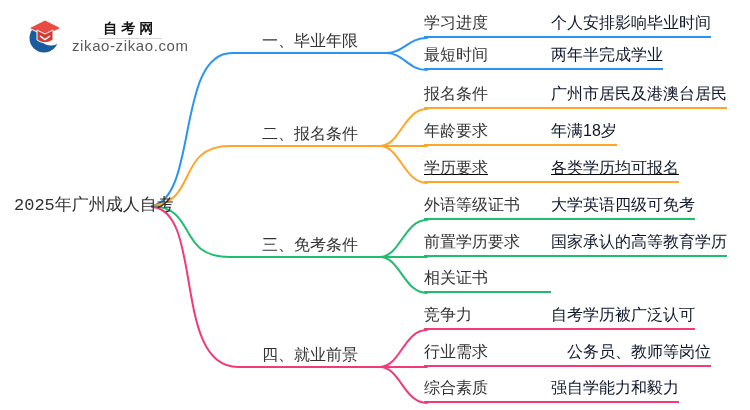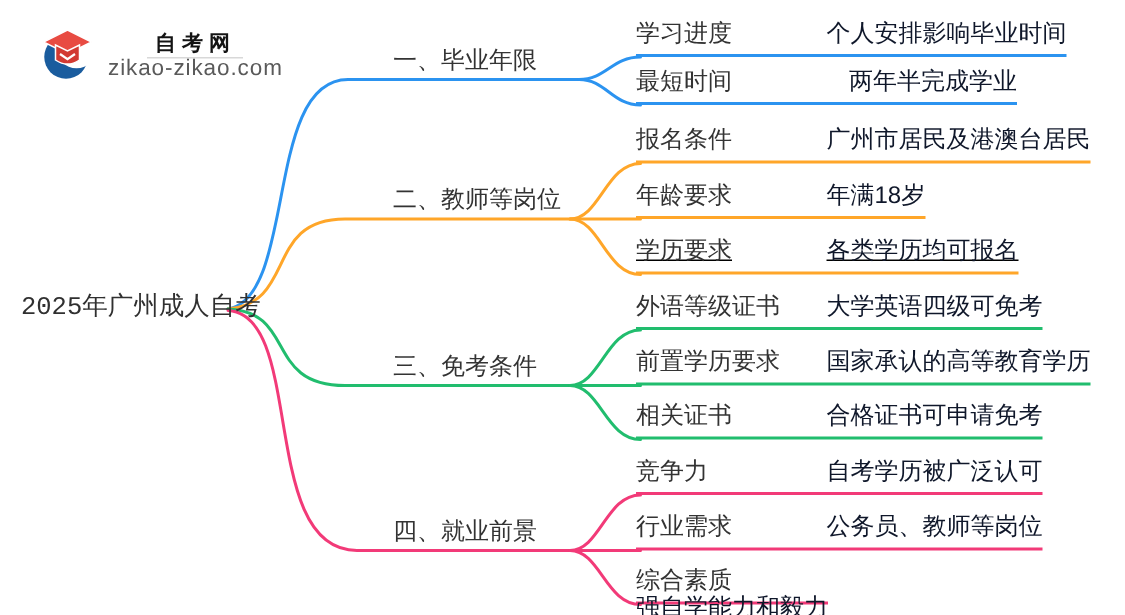--- a/index.html
+++ b/index.html
@@ -75,29 +75,29 @@
     <div class="logo-text">
       <div class="logo-title">自考网</div>
       <div class="logo-divider"></div>
       <div class="logo-domain">zikao-zikao.com</div>
     </div>
   </div>
 
   <div class="root-node">2025年广州成人自考</div>
 
   <div class="branch-label" style="top:31px">一、毕业年限</div>
-  <div class="branch-label" style="top:124px">二、教师等岗位</div>
+  <div class="branch-label" style="top:124px">二、报名条件</div>
   <div class="branch-label" style="top:235px">三、免考条件</div>
   <div class="branch-label" style="top:345px">四、就业前景</div>
 
   <div class="row" style="top: 14px; border-bottom-color: rgb(43, 147, 240);">
     <span class="child">学习进度</span>
     <span class="value">个人安排影响毕业时间</span>
   </div>
-  <div class="row" style="top: 46px; border-bottom-color: rgb(43, 147, 240); gap: 15px;">
+  <div class="row" style="top: 46px; border-bottom-color: rgb(43, 147, 240);">
     <span class="child">最短时间</span>
     <span class="value">两年半完成学业</span>
   </div>
 
   <div class="row" style="top: 85px; border-bottom-color: rgb(255, 166, 41);">
     <span class="child">报名条件</span>
     <span class="value">广州市居民及港澳台居民</span>
   </div>
   <div class="row" style="top: 122px; border-bottom-color: rgb(255, 166, 41);">
     <span class="child">年龄要求</span>
@@ -111,29 +111,28 @@
   <div class="row" style="top: 196px; border-bottom-color: rgb(33, 189, 110);">
     <span class="child">外语等级证书</span>
     <span class="value">大学英语四级可免考</span>
   </div>
   <div class="row" style="top: 233px; border-bottom-color: rgb(33, 189, 110);">
     <span class="child">前置学历要求</span>
     <span class="value">国家承认的高等教育学历</span>
   </div>
   <div class="row" style="top: 269px; border-bottom-color: rgb(33, 189, 110);">
     <span class="child">相关证书</span>
-    <span class="value">合格证书可申请免考</span>
   </div>
 
   <div class="row" style="top: 306px; border-bottom-color: rgb(242, 58, 120);">
     <span class="child">竞争力</span>
     <span class="value">自考学历被广泛认可</span>
   </div>
-  <div class="row" style="top: 343px; border-bottom-color: rgb(242, 58, 120);">
+  <div class="row" style="top: 343px; border-bottom-color: rgb(242, 58, 120); gap: 16px;">
     <span class="child">行业需求</span>
     <span class="value">公务员、教师等岗位</span>
   </div>
-  <div class="row" style="top: 379px; border-bottom-color: rgb(242, 58, 120); flex-direction: column;">
+  <div class="row" style="top: 379px; border-bottom-color: rgb(242, 58, 120);">
     <span class="child">综合素质</span>
     <span class="value">强自学能力和毅力</span>
   </div>
 
 </div>
 
 </body></html>

